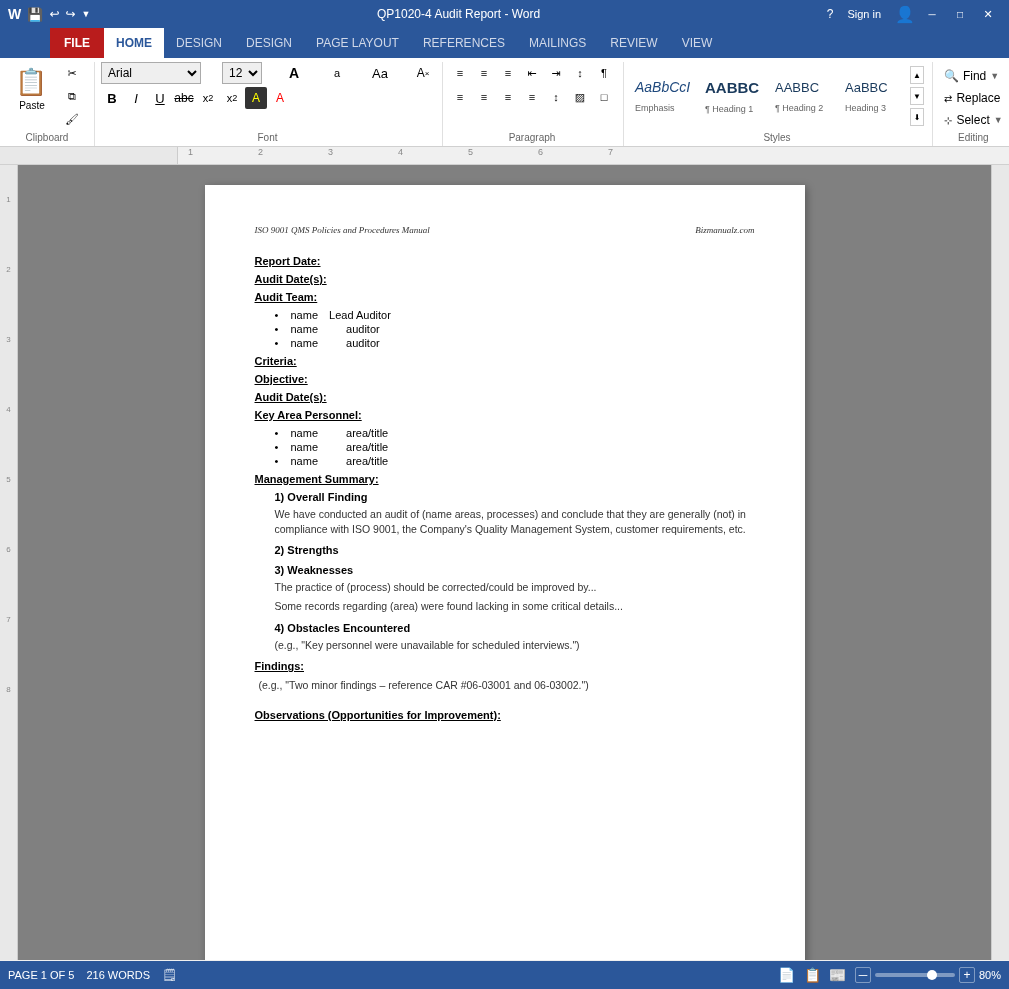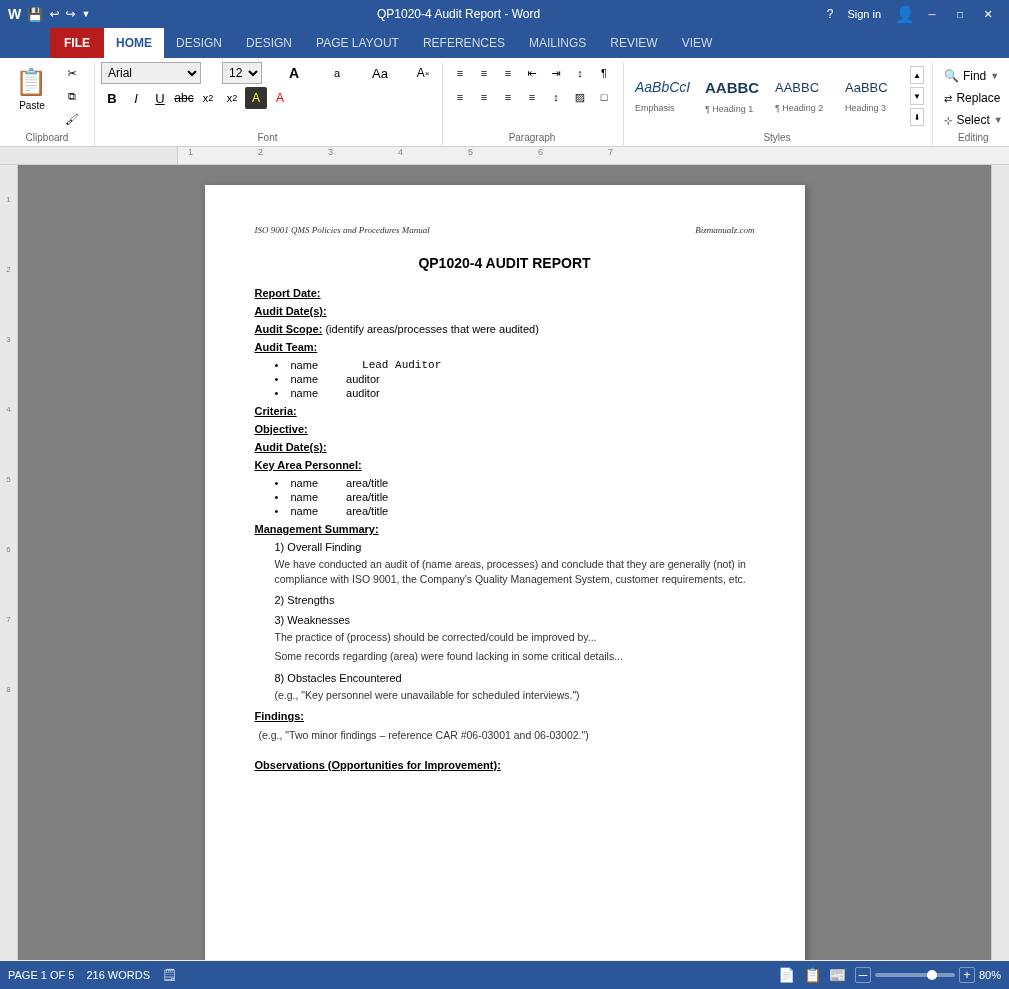--- a/index.html
+++ b/index.html
@@ -77,21 +77,21 @@
 
     
     .doc-title { text-align: center; font-size: 14px; font-weight: bold; margin-bottom: 16px; font-family: Arial, sans-serif; }
     .field-row { margin-bottom: 6px; font-family: Arial, sans-serif; font-size: 11px; }
     .field-label { font-weight: bold; text-decoration: underline; }
     .field-value { font-weight: normal; }
     .bullet-list { margin-left: 20px; margin-bottom: 6px; }
     .bullet-item { display: flex; gap: 8px; margin-bottom: 2px; font-family: Arial, sans-serif; font-size: 11px; }
     .bullet-dot { min-width: 8px; }
     .sub-section { margin-left: 20px; margin-bottom: 8px; }
-    .sub-heading { font-weight: normal; margin-bottom: 4px; font-family: Arial, sans-serif; font-size: 11px; }
+    .sub-heading { font-weight: bold; margin-bottom: 4px; font-family: Arial, sans-serif; font-size: 11px; }
     .body-text { font-family: Arial, sans-serif; font-size: 10.5px; color: #333; line-height: 1.4; margin-bottom: 4px; }
 
     
     .right-panel { width: 18px; background: #e8e8e8; border-left: 1px solid #ccc; }
 
     
     .status-bar { background: #2b579a; height: 28px; display: flex; align-items: center; justify-content: space-between; padding: 0 8px; color: white; font-size: 11px; position: absolute; bottom: 0; width: 100%; }
     .status-left { display: flex; align-items: center; gap: 12px; }
     .status-right { display: flex; align-items: center; gap: 8px; }
     .zoom-bar { display: flex; align-items: center; gap: 4px; }
@@ -282,43 +282,38 @@
   </div>
 
   <div class="doc-area">
     <div class="page">
 
       <div class="page-header">
         <span>ISO 9001 QMS Policies and Procedures Manual</span>
         <span>Bizmanualz.com</span>
       </div>
 
-      <div class="doc-title">QP1020-4 AUDIT REPORT</div>
 
       <div class="field-row">
         <span class="field-label">Report Date:</span>
       </div>
 
       <div class="field-row">
         <span class="field-label">Audit Date(s):</span>
       </div>
 
-      <div class="field-row">
-        <span class="field-label">Audit Scope:</span>
-        <span class="field-value">(identify areas/processes that were audited)</span>
-      </div>
 
       <div class="field-row">
         <span class="field-label">Audit Team:</span>
       </div>
       <div class="bullet-list">
         <div class="bullet-item">
           <span class="bullet-dot">•</span>
           <span>name</span>
-          <span style="margin-left:36px;font-family:Liberation Mono, monospace;">Lead Auditor</span>
+          <span style="margin-left:3px;">Lead Auditor</span>
         </div>
         <div class="bullet-item">
           <span class="bullet-dot">•</span>
           <span>name</span>
           <span style="margin-left:20px;">auditor</span>
         </div>
         <div class="bullet-item">
           <span class="bullet-dot">•</span>
           <span>name</span>
           <span style="margin-left:20px;">auditor</span>
@@ -371,21 +366,21 @@
         <div class="sub-heading">2) Strengths</div>
       </div>
 
       <div class="sub-section">
         <div class="sub-heading">3) Weaknesses</div>
         <div class="body-text">The practice of (process) should be corrected/could be improved by...</div>
         <div class="body-text">Some records regarding (area) were found lacking in some critical details...</div>
       </div>
 
       <div class="sub-section">
-        <div class="sub-heading">8) Obstacles Encountered</div>
+        <div class="sub-heading">4) Obstacles Encountered</div>
         <div class="body-text">(e.g., "Key personnel were unavailable for scheduled interviews.")</div>
       </div>
 
       <div class="field-row">
         <span class="field-label">Findings:</span>
       </div>
       <div class="body-text" style="margin-left:4px;">(e.g., "Two minor findings – reference CAR #06-03001 and 06-03002.")</div>
 
       <div class="field-row" style="margin-top:16px;">
         <span class="field-label">Observations (Opportunities for Improvement):</span>

